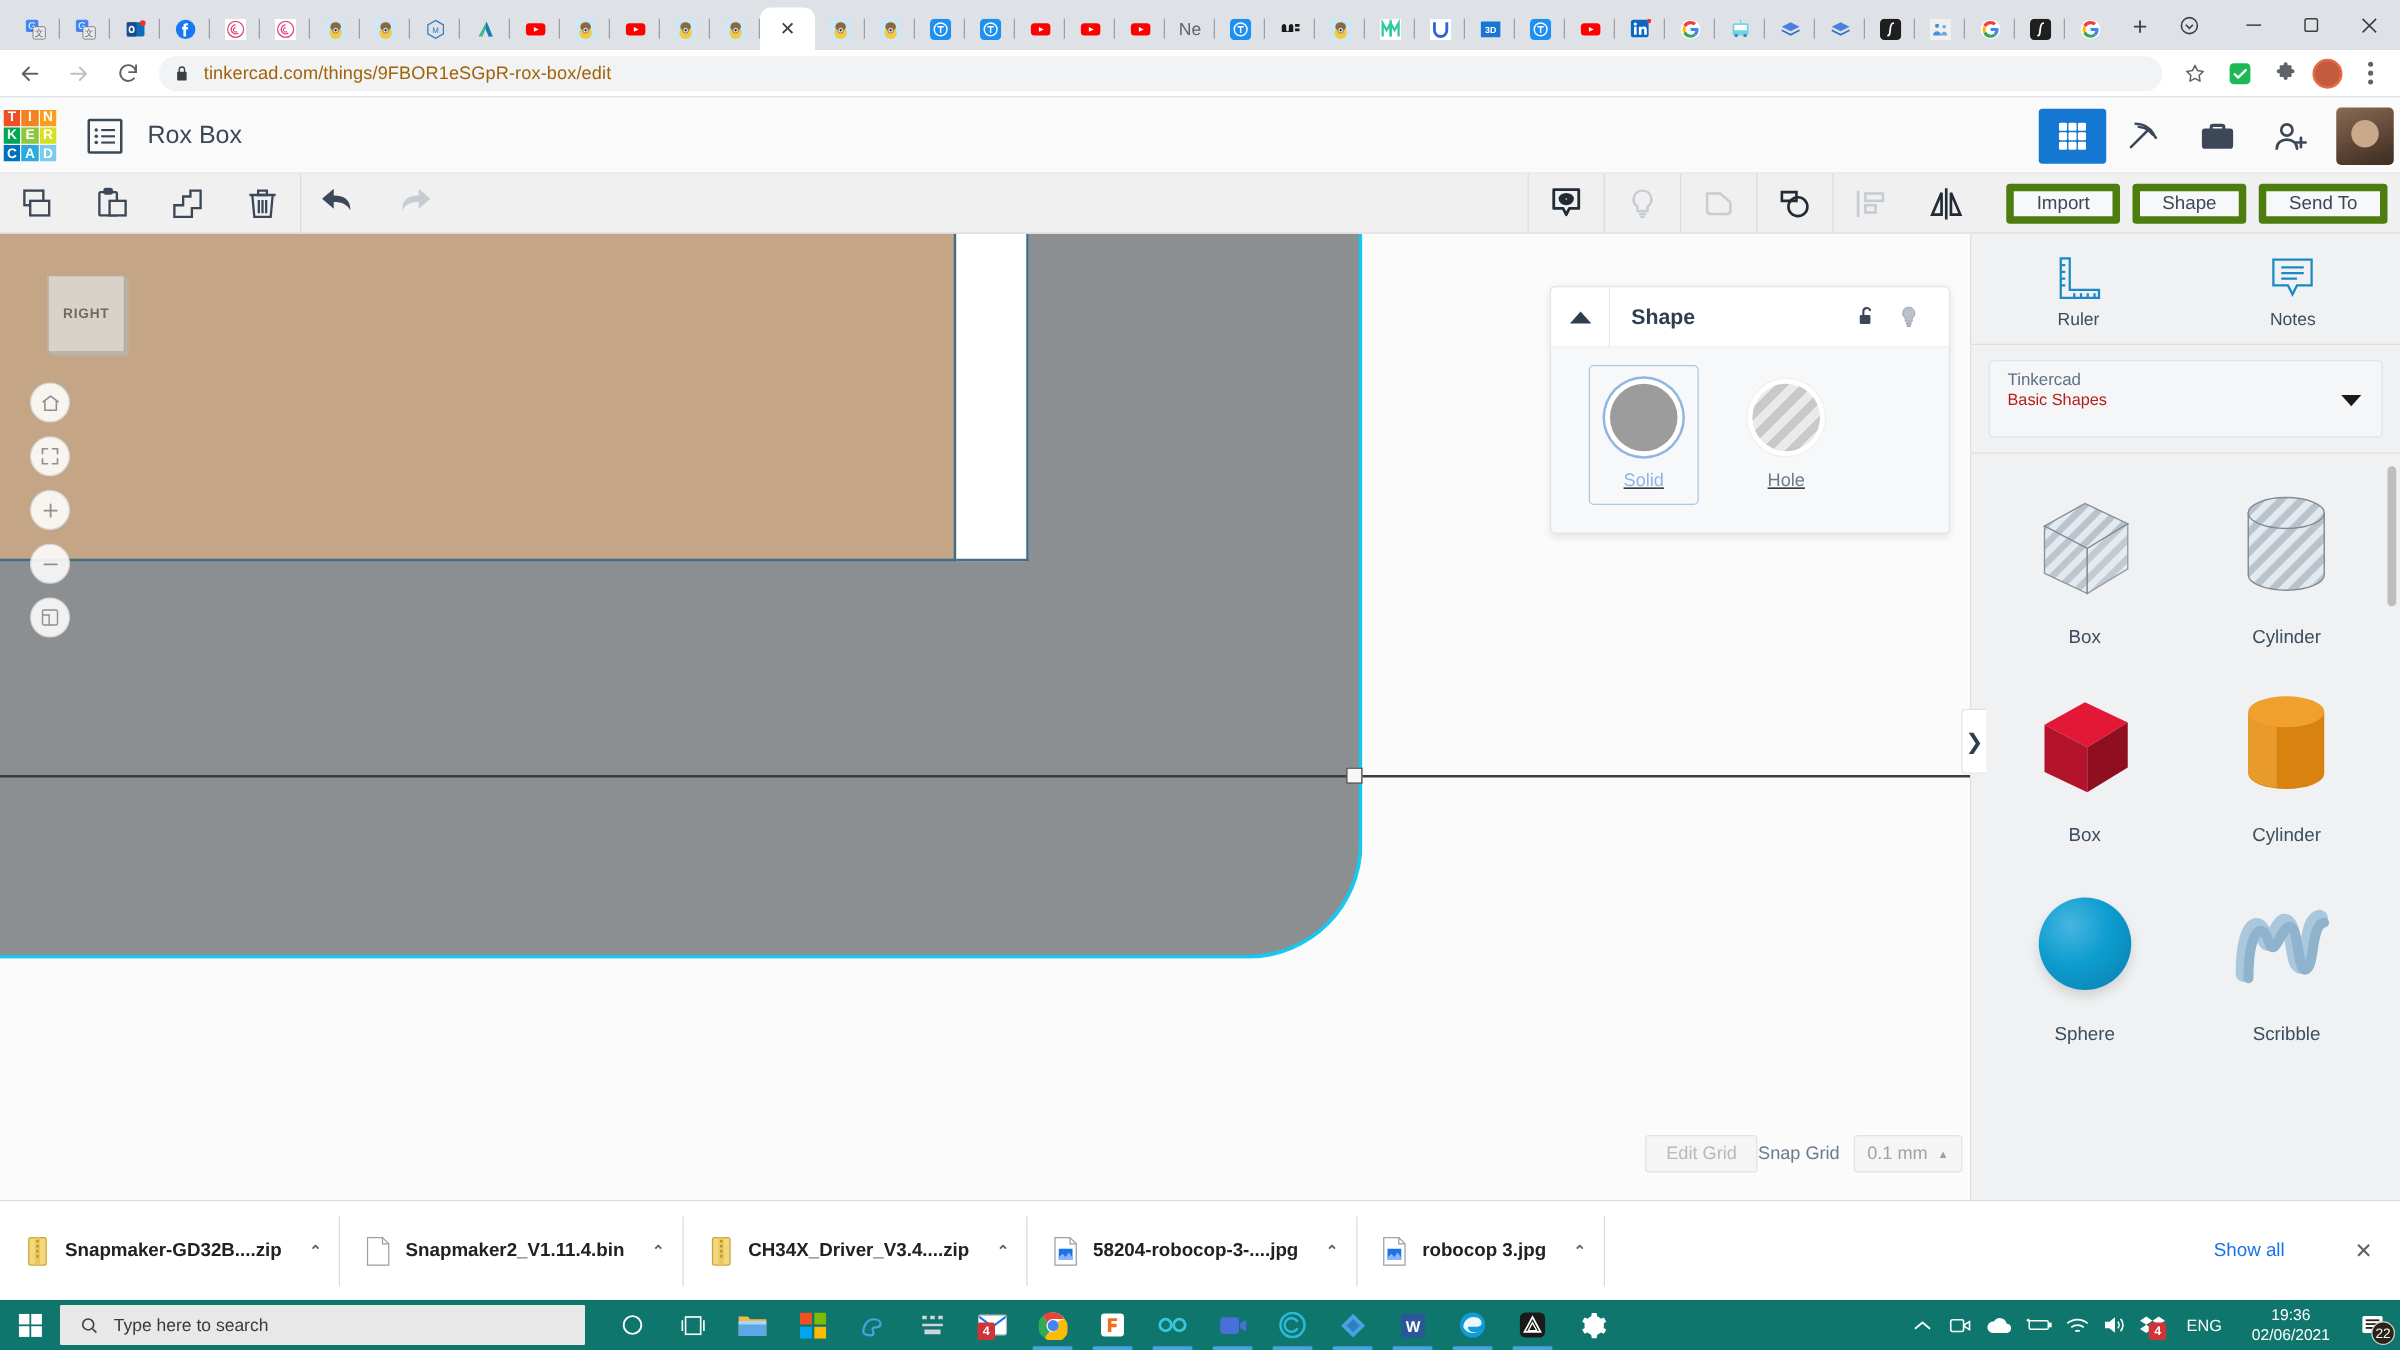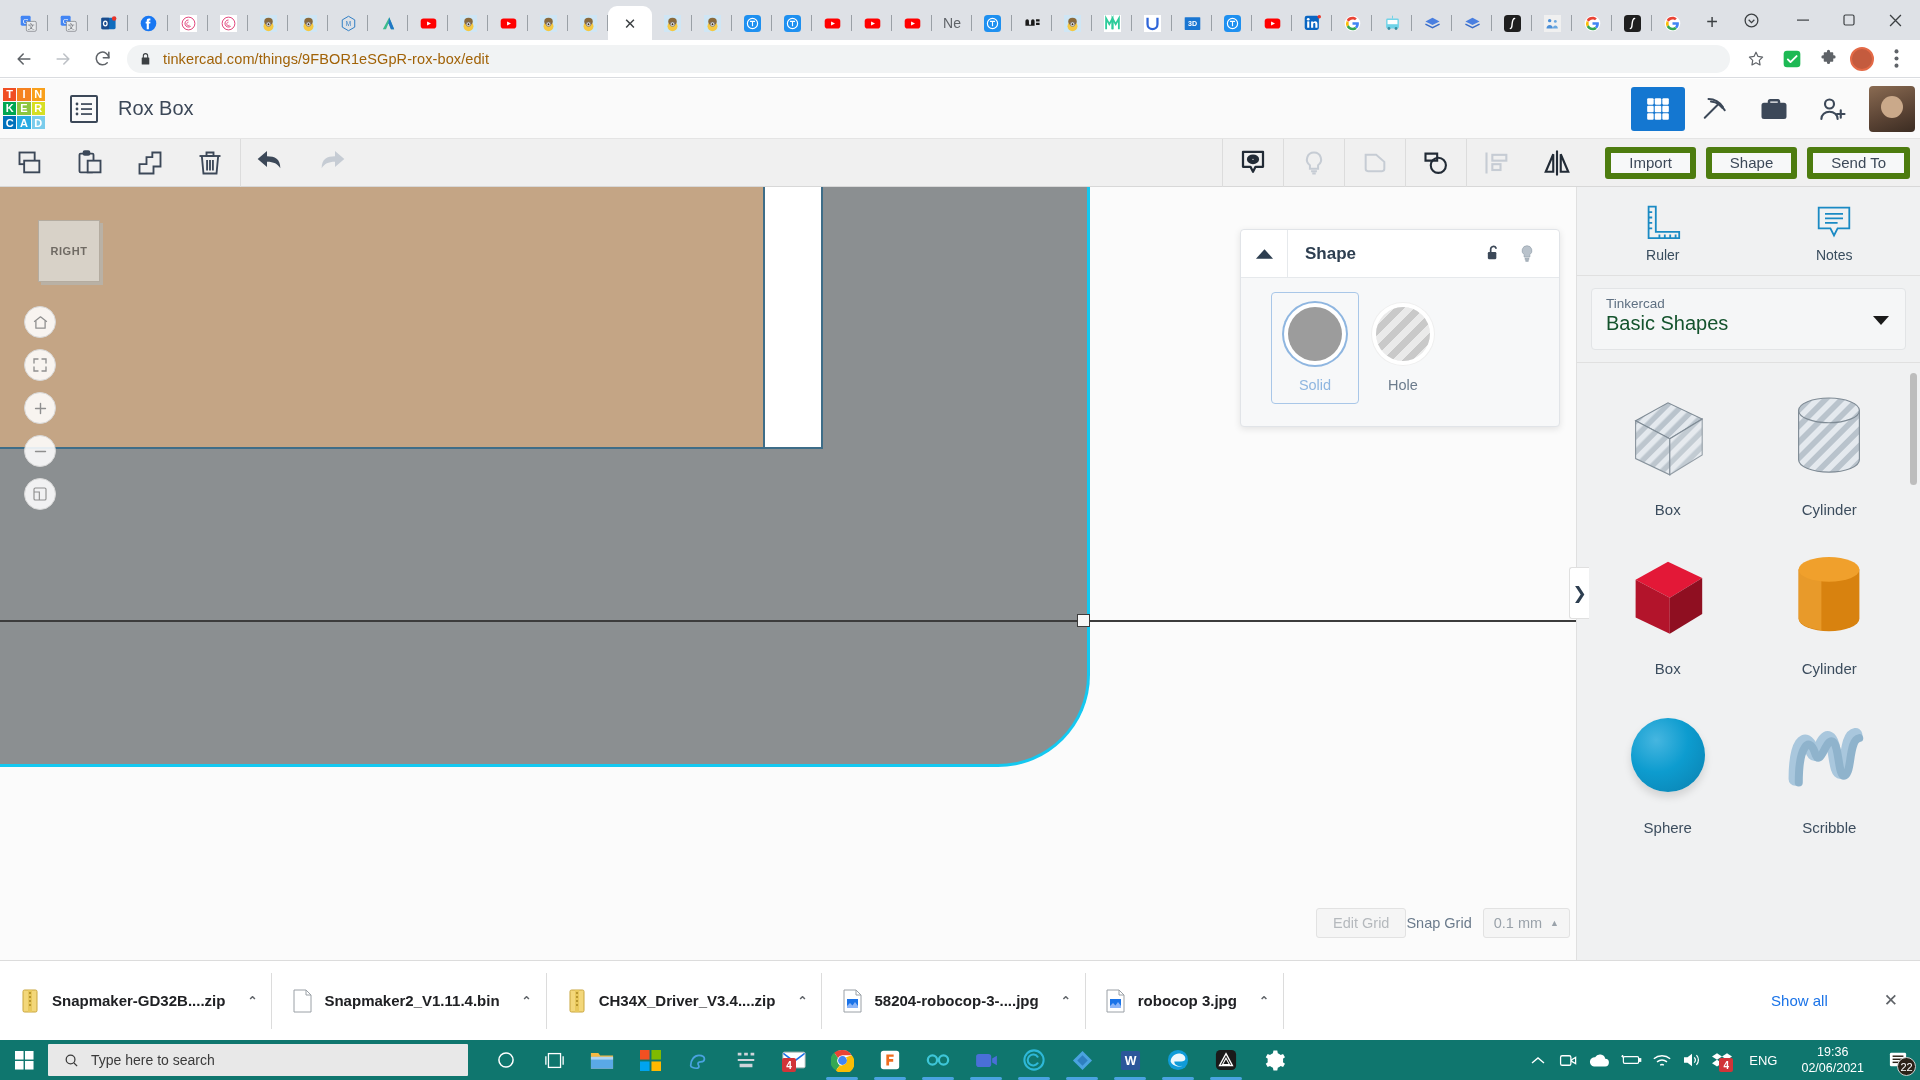--- a/index.html
+++ b/index.html
@@ -213,21 +213,21 @@
     height: 48px; display: flex; align-items: center; background: #fff;
     border-bottom: 1px solid #e6e9ec; border-radius: 4px 4px 0 0;
   }
   .sp-collapse {
     width: 47px; height: 48px; display: flex; align-items: center; justify-content: center;
     border-right: 1px solid #e6e9ec;
   }
   .sp-title { margin-left: 17px; font-size: 17px; font-weight: 700; color: #2d3e50; }
   .sp-acts { margin-left: auto; display: flex; align-items: center; padding-right: 15px; }
   .sp-act { width: 34px; display:flex; align-items:center; justify-content:center; }
-  .shape-pop-body { display: flex; padding: 14px 16px 22px 30px; gap: 0; }
+  .shape-pop-body { display: flex; padding: 14px 16px 22px 30px; gap: 26px; text-decoration: underline; }
   .sh-opt {
     width: 88px; padding: 14px 0 10px;
     display: flex; flex-direction: column; align-items: center;
     border: 1px solid transparent; border-radius: 4px;
   }
   .sh-opt.sel { border-color: #a9c7e8; }
   .sh-swatch { width: 54px; height: 54px; border-radius: 50%; }
   .sh-solid {
     background: #9c9c9c;
     box-shadow: 0 0 0 4px #fff, 0 0 0 6px #8fb6e0;
@@ -278,21 +278,21 @@
     gap: 7px;
   }
   .sb-tool-lbl { font-size: 14px; color: #394d5e; }
   .sb-divider { height: 1px; background: #e0e0e0; }
   .sb-select {
     margin: 12px 14px 0; height: 62px;
     border: 1px solid #e2e4e6; border-radius: 4px; background: #f5f6f7;
     padding: 7px 14px 0; position: relative;
   }
   .sb-sel-sub { font-size: 13.5px; color: #5f7082; }
-  .sb-sel-main { font-size: 20px; color: #14532d; margin-top: 1px; }
+  .sb-sel-main { font-size: 13px; color: #b91c1c; margin-top: 1px; }
   .sb-caret {
     position: absolute; right: 16px; top: 27px;
     width: 0; height: 0; border-left: 8px solid transparent; border-right: 8px solid transparent;
     border-top: 9px solid #1a1a1a;
   }
   .sb-grid-wrap {
     position: absolute; left: 0; right: 0; top: 175px; bottom: 0;
     border-top: 1px solid #e0e0e0; overflow: hidden;
   }
   .sb-grid {

